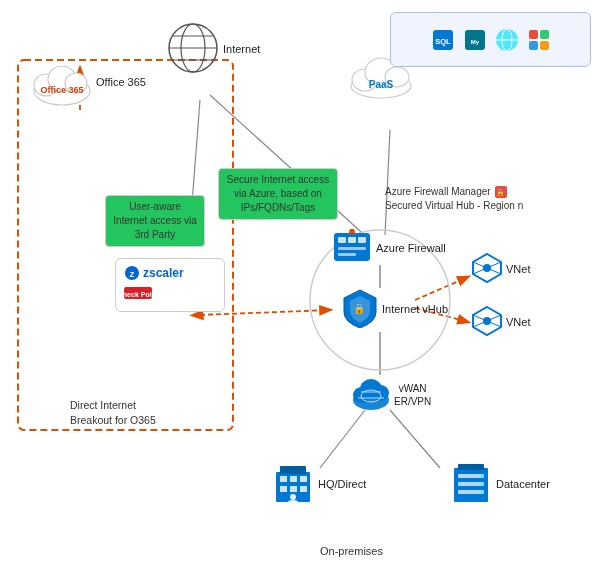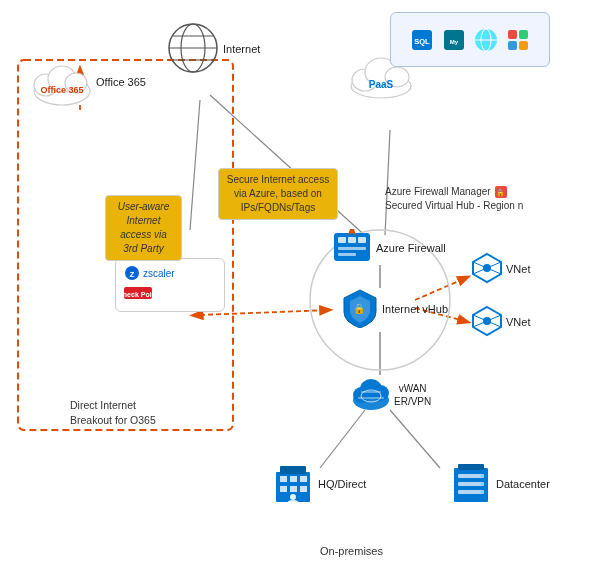--- a/index.html
+++ b/index.html
@@ -31,21 +31,21 @@
     
     .lines-svg {
       position: absolute;
       top: 0; left: 0;
       width: 600px;
       height: 583px;
       pointer-events: none;
     }
     .label-box {
       position: absolute;
-      background: #eab308;
+      background: #22c55e;
       border: 1px solid #ccc;
       border-radius: 4px;
       padding: 4px 7px;
       font-size: 10px;
       color: #333;
       text-align: center;
       line-height: 1.4;
     }
     .icon-container {
       position: absolute;
@@ -130,21 +130,21 @@
     <svg width="60" height="60" viewBox="0 0 60 60">
       <circle cx="30" cy="30" r="24" fill="none" stroke="#555" stroke-width="1.5"></circle>
       <ellipse cx="30" cy="30" rx="12" ry="24" fill="none" stroke="#555" stroke-width="1.2"></ellipse>
       <line x1="6" y1="30" x2="54" y2="30" stroke="#555" stroke-width="1.2"></line>
       <line x1="10" y1="18" x2="50" y2="18" stroke="#555" stroke-width="1"></line>
       <line x1="10" y1="42" x2="50" y2="42" stroke="#555" stroke-width="1"></line>
     </svg>
     <div class="node-label">Internet</div>
   </div>
 
-  <div class="icon-container" style="left:390px; top:12px; width:160px; height:55px;">
+  <div class="icon-container" style="left:390px; top:12px; width:201px; height:55px;">
 
     <svg width="28" height="28" viewBox="0 0 28 28">
       <rect x="4" y="4" width="20" height="20" rx="3" fill="#0078d4"></rect>
       <text x="14" y="18" text-anchor="middle" font-size="7.5" fill="white" font-weight="bold">SQL</text>
     </svg>
 
     <svg width="28" height="28" viewBox="0 0 28 28">
       <rect x="4" y="4" width="20" height="20" rx="3" fill="#00758f"></rect>
       <text x="14" y="18" text-anchor="middle" font-size="6" fill="white" font-weight="bold">My</text>
     </svg>
@@ -276,33 +276,33 @@
 
   <div style="position:absolute; left:320px; top:545px; font-size:11px; color:#333;">On-premises</div>
 
   <div style="position:absolute; left:115px; top:258px; background:white; border:1.5px solid #ccc; border-radius:6px; width:110px; padding:6px 8px;">
 
     <div style="display:flex;align-items:center;margin-bottom:4px;">
       <svg width="16" height="16" viewBox="0 0 16 16">
         <circle cx="8" cy="8" r="7" fill="#0064d8"></circle>
         <text x="8" y="12" text-anchor="middle" font-size="8" fill="white" font-weight="bold">Z</text>
       </svg>
-      <span style="font-size:10px; color:#0064d8; font-weight:normal; margin-left:3px;">zscaler</span>
+      <span style="font-size:12px; color:#0064d8; font-weight:bold; margin-left:3px;">zscaler</span>
     </div>
 
     <div style="display:flex;align-items:center;margin-bottom:4px;">
       <svg width="28" height="16" viewBox="0 0 28 16">
         <rect x="0" y="2" width="28" height="12" rx="2" fill="#da1f26"></rect>
         <text x="14" y="12" text-anchor="middle" font-size="7" fill="white" font-weight="bold">Check Point</text>
       </svg>
     </div>
 
   </div>
 
-  <div class="label-box" style="left:105px; top:195px; width:77px;font-style:italic;">
+  <div class="label-box" style="left:105px; top:195px; width:100px;">
     <span>User-aware Internet
 access via 3rd Party</span>
   </div>
 
   <div class="label-box" style="left:218px; top:168px; width:120px;">
     <span>Secure Internet access<br>via Azure, based on<br>IPs/FQDNs/Tags</span>
   </div>
 
   <div style="position:absolute; left:24px; top:398px; width:100px; font-size:10.5px; color:#333; line-height:1.4;margin-left:46px;">
     <span>Direct Internet

